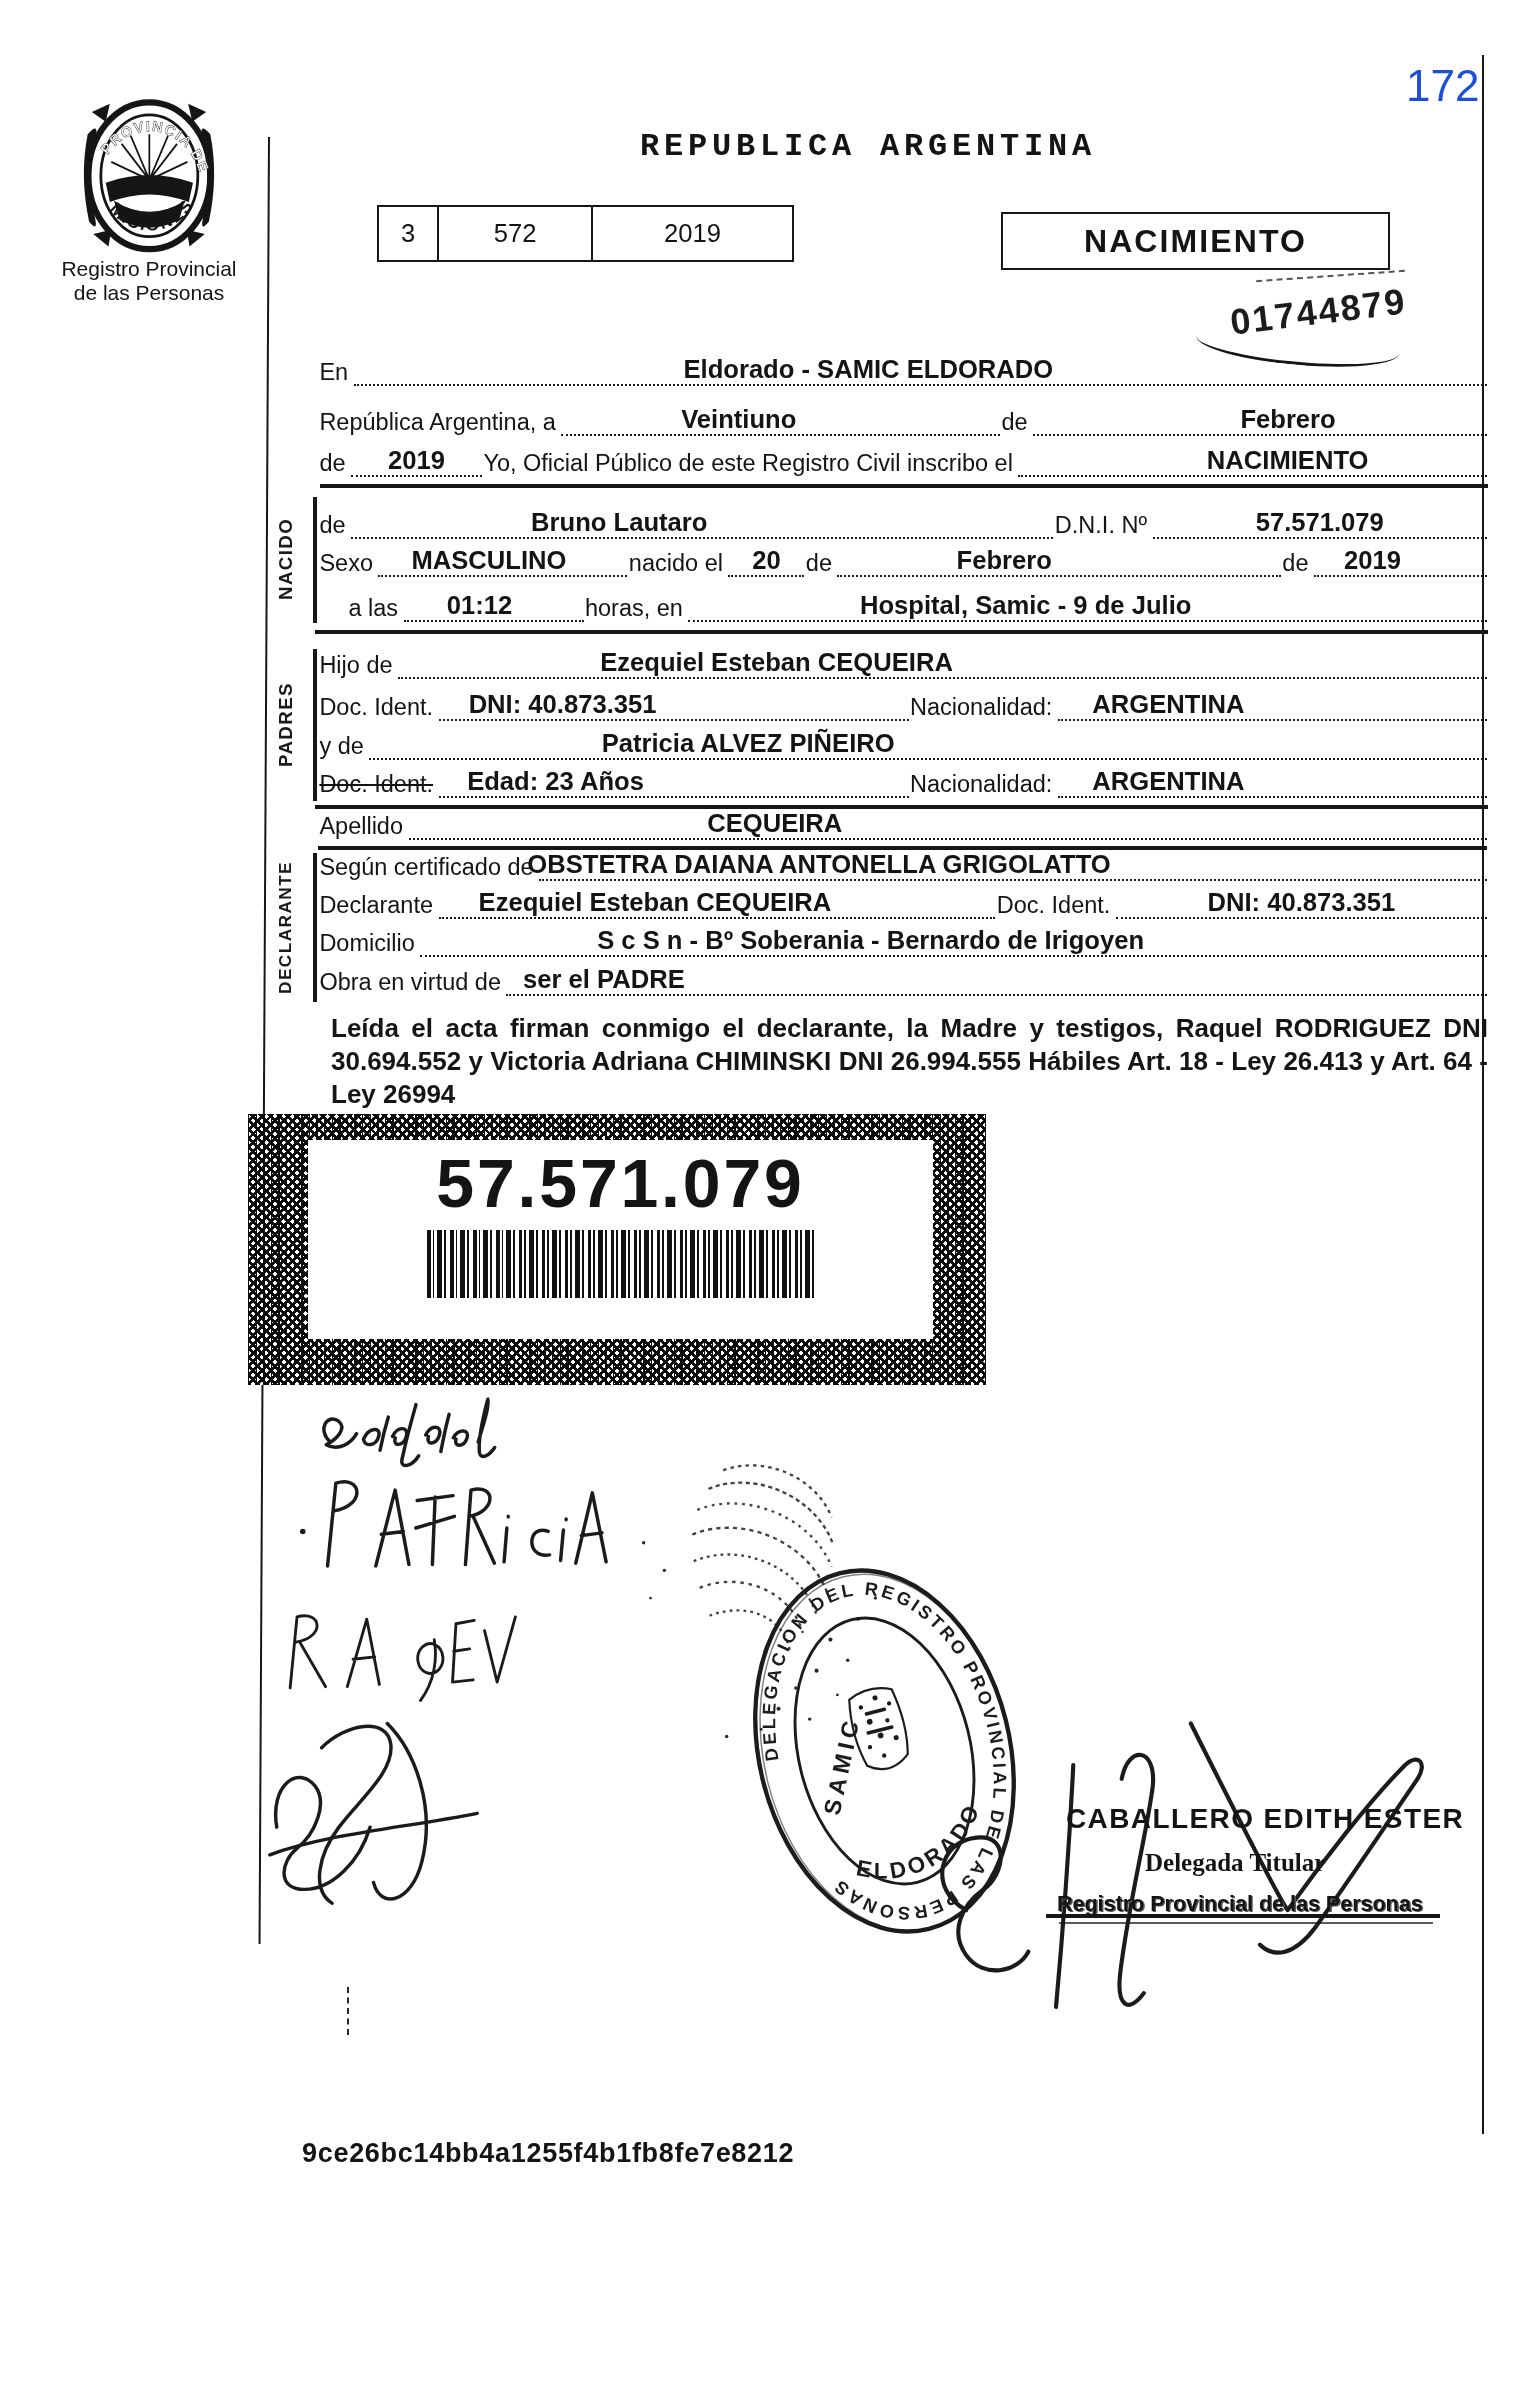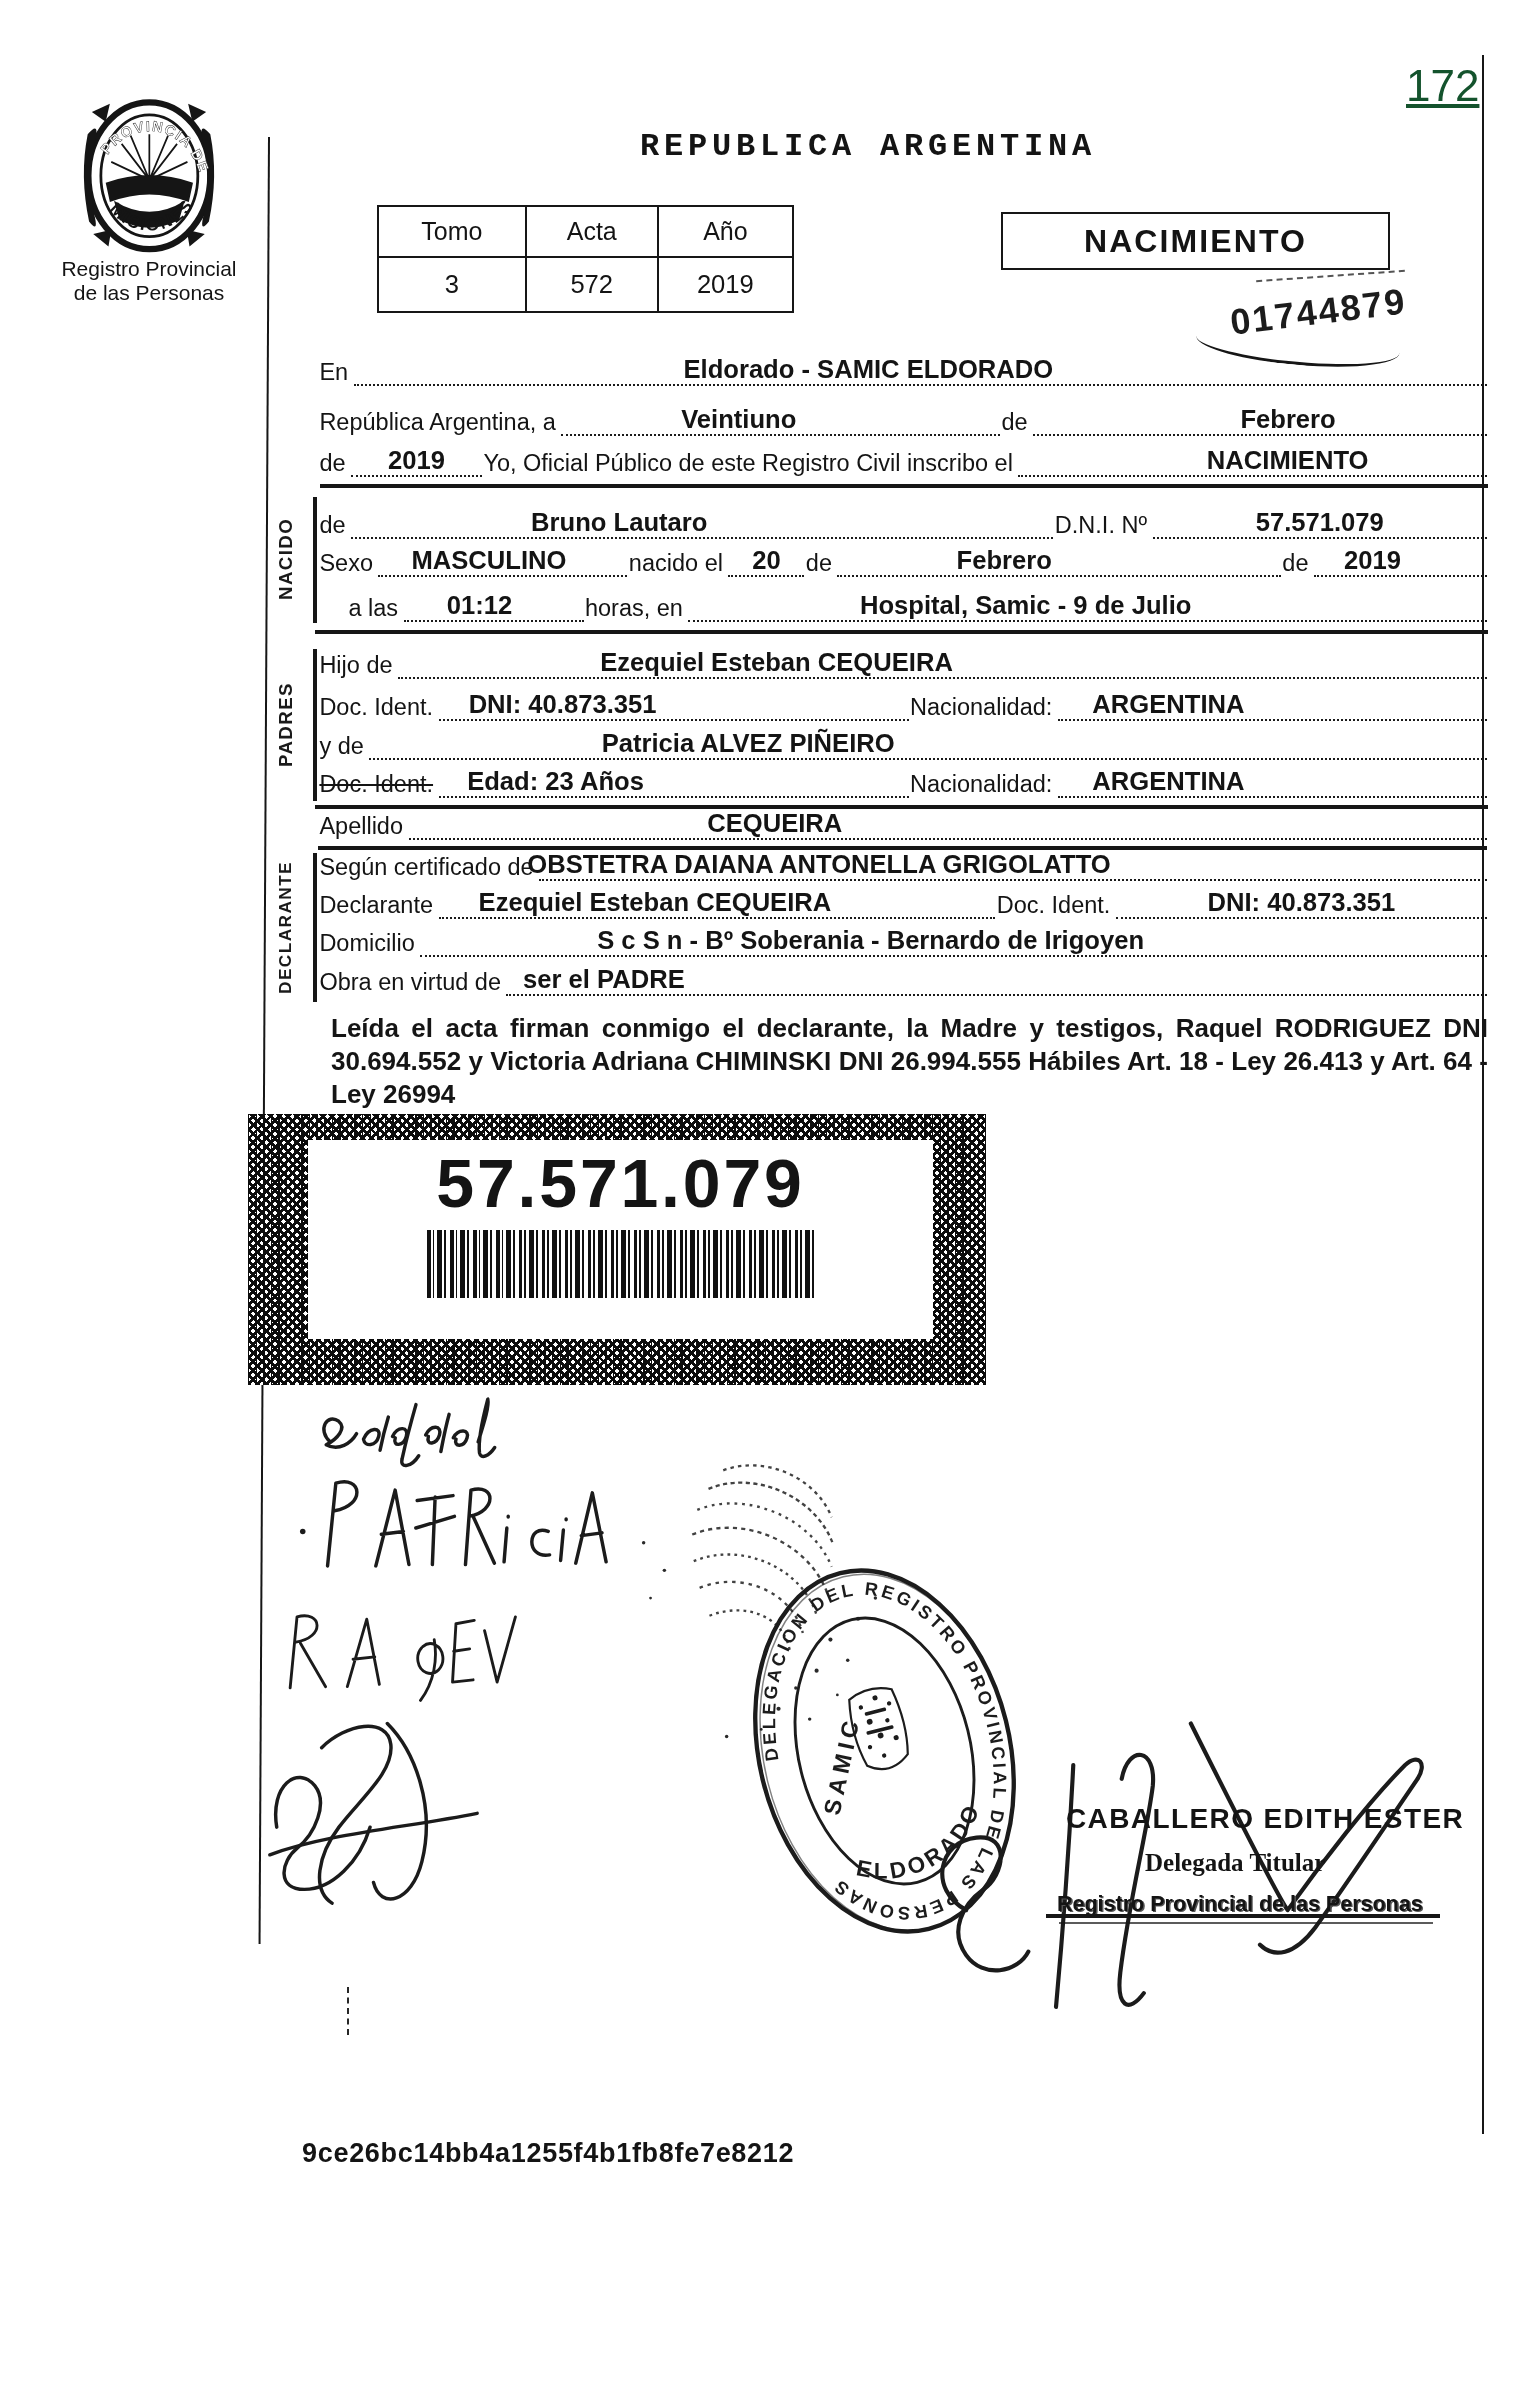--- a/index.html
+++ b/index.html
@@ -1,21 +1,21 @@
 <!DOCTYPE html>
 <html style="font-size:11px"><head>
 <meta charset="utf-8">
 <style>
   html,body{margin:0;padding:0;background:#e8e8e8;}
   #page{position:relative;width:1533px;height:2389px;background:#ffffff;overflow:hidden;
         font-family:"Liberation Sans",sans-serif;color:#141414;}
   .abs{position:absolute;}
   
   #doc-title{font-family:"Liberation Mono",monospace;font-weight:bold;font-size:32px;letter-spacing:4.8px;white-space:nowrap;}
-  #page-number{font-size:44px;color:#14532d;text-decoration:underline;}
+  #page-number{font-size:44px;color:#1d4ed8;}
   #record-table{border-collapse:collapse;}
   #record-table td{border:2.1px solid #161616;text-align:center;vertical-align:middle;}
   #record-table tr:first-child td{height:47px;font-size:25px;}
   #record-table tr:last-child td{height:51px;font-size:25.6px;}
   #record-table{border:2.8px solid #161616;}
   #nacimiento-box{border:2.8px solid #161616;display:flex;align-items:center;justify-content:center;
       font-size:32px;font-weight:bold;letter-spacing:2.1px;}
   #serial-number{font-size:36px;font-weight:bold;letter-spacing:2.1px;transform:rotate(-7deg);color:#1c1c1c;}
   #serial-squiggle{width:149px;border-top:2.8px dashed #2a2a2a;transform:rotate(-4deg);opacity:.8;}
   #serial-arc{width:204px;height:38px;border-bottom:3.5px solid #161616;border-radius:0 0 55% 45%;transform:rotate(6deg);}
@@ -89,25 +89,20 @@
   </svg>
   <div class="abs" id="seal-caption" style="left:45px;top:257px;">
     <div>Registro Provincial</div>
     <div>de las Personas</div>
   </div>
 
   <div class="abs" id="doc-title" style="left:640px;top:128px;">REPUBLICA ARGENTINA</div>
 
   <table class="abs" id="record-table" style="left:377px;top:205px;width:417px;">
     <tbody>
-        <tr>
-      <td style="width:149px;">Tomo</td>
-      <td style="width:133px;">Acta</td>
-      <td style="width:136px;">Año</td>
-    </tr>
     <tr>
       <td>3</td>
       <td>572</td>
       <td>2019</td>
     </tr>
   </tbody>
     </table>
 
   <div class="abs" id="nacimiento-box" style="left:1001px;top:212px;width:385px;height:54px;">
     <span>NACIMIENTO</span>

